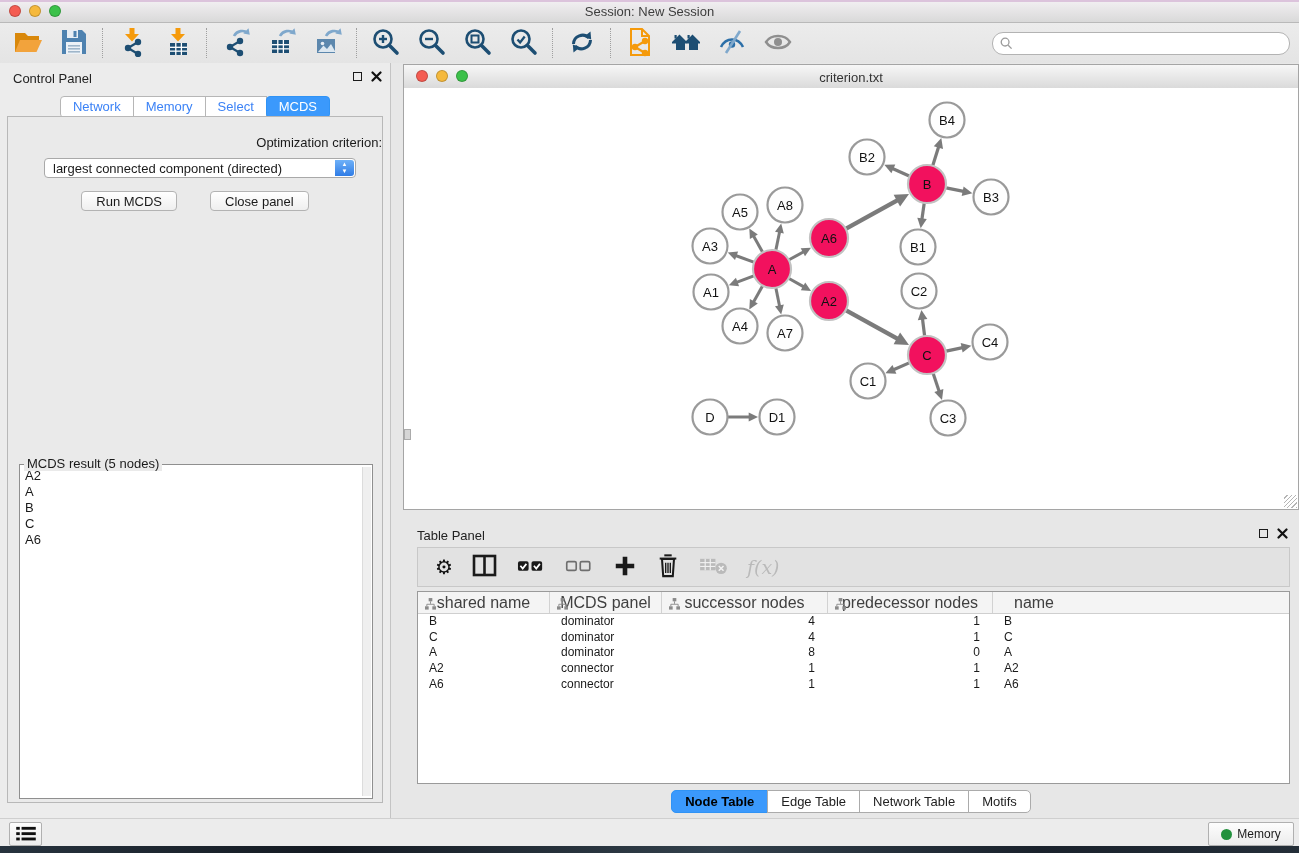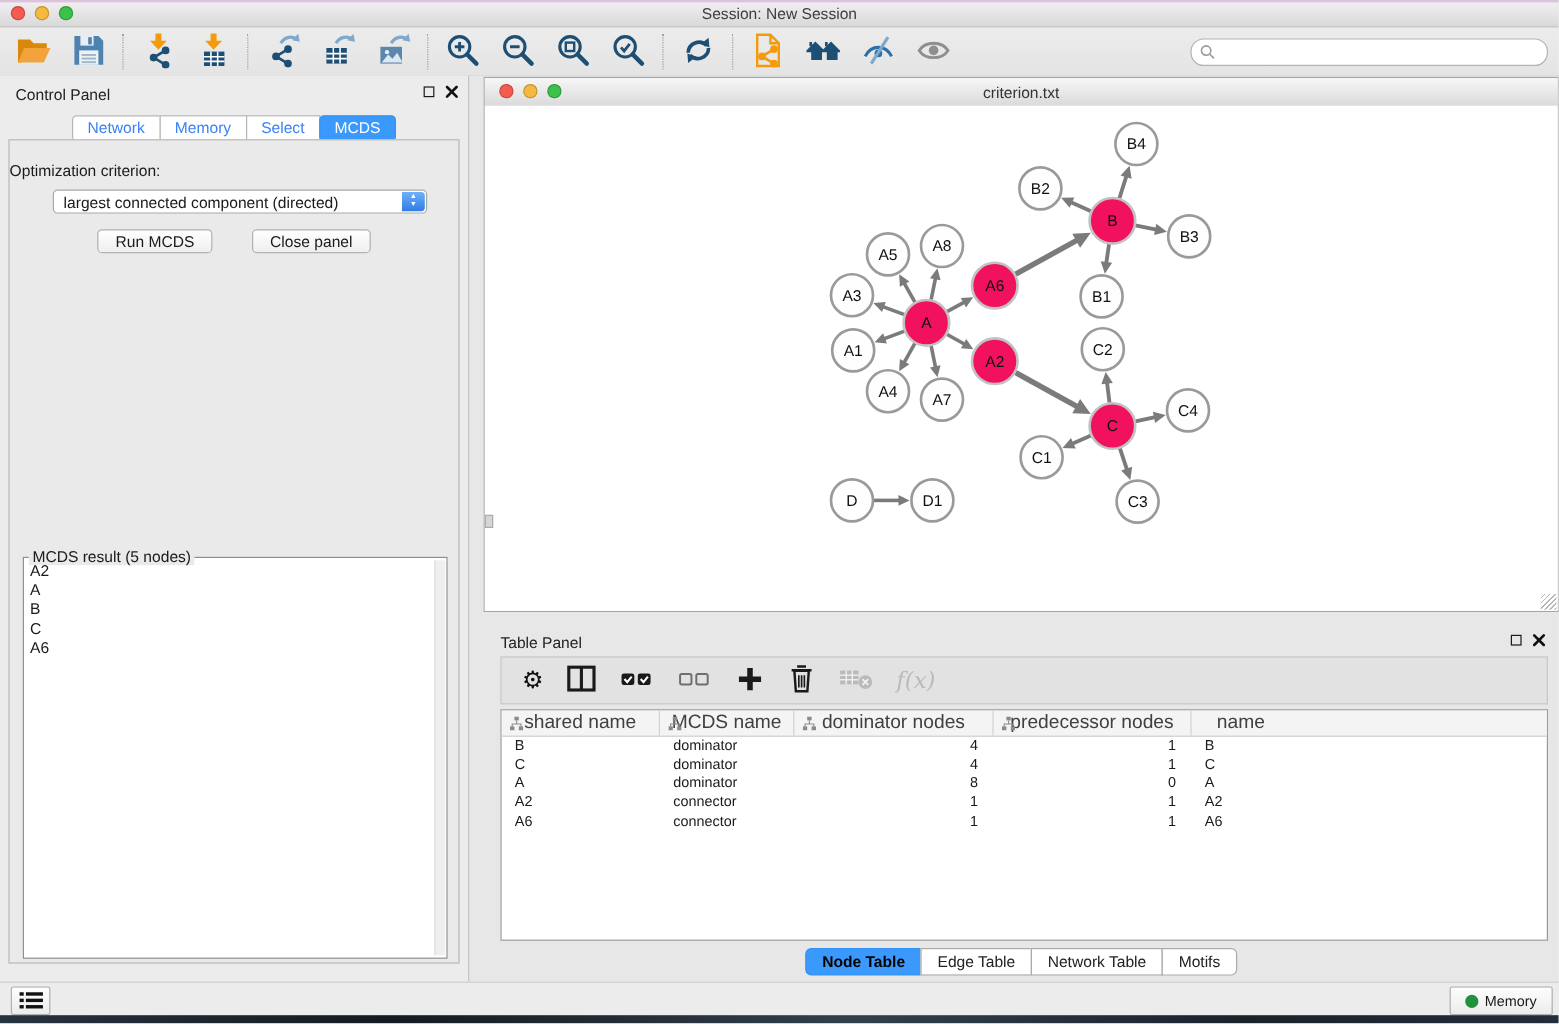--- a/index.html
+++ b/index.html
@@ -39,21 +39,21 @@
   .panel-btns{position:absolute;right:8px;top:8px;display:flex;gap:9px;align-items:center;}
   .float-box{width:9px;height:9px;border:1.6px solid #1a1a1a;box-sizing:border-box;display:inline-block;}
   .cp-tabbar{position:absolute;left:0;right:0;top:33px;display:flex;justify-content:center;}
   .tab{height:20px;line-height:20px;padding:0 12px;font-size:13px;background:#fff;
        border:1px solid #b6b6b6;margin-left:-1px;color:#3b82f6;}
   .tab:first-child{border-radius:4px 0 0 4px;margin-left:0;}
   .tab:last-child{border-radius:0 4px 4px 0;}
   .tab.active{background:#3b99fc;border-color:#3093f5;color:#fff;border-radius:4px;}
   .tabpane{position:absolute;left:7px;right:7px;top:53px;height:687px;background:#eaeaea;
            border:1px solid #b8b8b8;box-sizing:border-box;}
-  .opt-label{position:absolute;left:0;right:0;top:18px;text-align:left;font-size:13px;}
+  .opt-label{position:absolute;left:0;right:0;top:18px;text-align:right;font-size:13px;}
   .criterion{position:absolute;left:36px;top:41px;width:312px;height:20px;background:#fff;
              border:1px solid #a9a9a9;border-radius:4px;box-sizing:border-box;}
   .criterion .val{position:absolute;left:8px;top:2px;font-size:13px;}
   .criterion .stepper{position:absolute;right:1px;top:1px;bottom:1px;width:19px;border-radius:0 3px 3px 0;
       background:linear-gradient(#6fb1f8,#2f7ce6);display:flex;flex-direction:column;align-items:center;
       justify-content:center;color:#fff;font-size:6px;line-height:7px;}
   .btnrow{position:absolute;left:0;right:0;top:74px;display:flex;justify-content:center;gap:33px;}
   .pbtn{height:20px;padding:0 14px;font-size:13px;font-family:"Liberation Sans",sans-serif;
         background:linear-gradient(#ffffff,#efefef);border:1px solid #b3b3b3;border-radius:4px;color:#1a1a1a;}
   .result-group{position:absolute;left:11px;right:9px;top:347px;height:333px;border:1px solid #8f8f8f;
@@ -532,32 +532,32 @@
             </div>
             <div class="th">
               <span class="hicon"><svg width="11" height="12" viewBox="0 0 12 13">
                   <g fill="#8a8a8a">
                     <rect x="4" y="0" width="4" height="3.6"></rect>
                     <rect x="0" y="9" width="4" height="3.6"></rect>
                     <rect x="8" y="9" width="4" height="3.6"></rect>
                   </g>
                   <path d="M6 3.6v2.7M2 9V6.8h8V9" stroke="#8a8a8a" fill="none" stroke-width="1"></path>
                 </svg></span>
-              <span>MCDS name</span>
+              <span>MCDS panel</span>
             </div>
             <div class="th">
               <span class="hicon"><svg width="11" height="12" viewBox="0 0 12 13">
                   <g fill="#8a8a8a">
                     <rect x="4" y="0" width="4" height="3.6"></rect>
                     <rect x="0" y="9" width="4" height="3.6"></rect>
                     <rect x="8" y="9" width="4" height="3.6"></rect>
                   </g>
                   <path d="M6 3.6v2.7M2 9V6.8h8V9" stroke="#8a8a8a" fill="none" stroke-width="1"></path>
                 </svg></span>
-              <span>dominator nodes</span>
+              <span>successor nodes</span>
             </div>
             <div class="th">
               <span class="hicon"><svg width="11" height="12" viewBox="0 0 12 13">
                   <g fill="#8a8a8a">
                     <rect x="4" y="0" width="4" height="3.6"></rect>
                     <rect x="0" y="9" width="4" height="3.6"></rect>
                     <rect x="8" y="9" width="4" height="3.6"></rect>
                   </g>
                   <path d="M6 3.6v2.7M2 9V6.8h8V9" stroke="#8a8a8a" fill="none" stroke-width="1"></path>
                 </svg></span>

